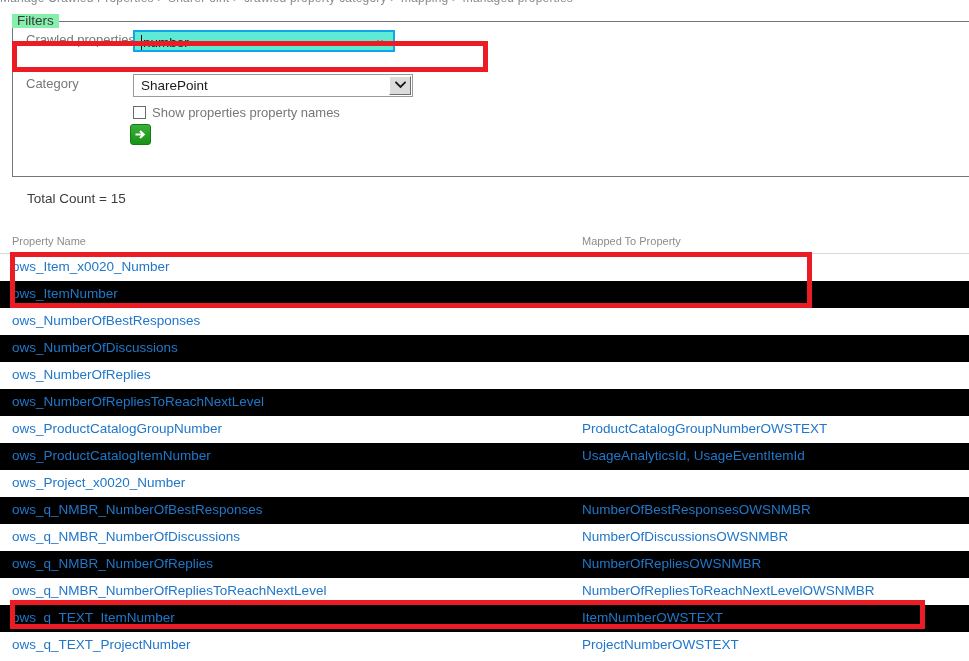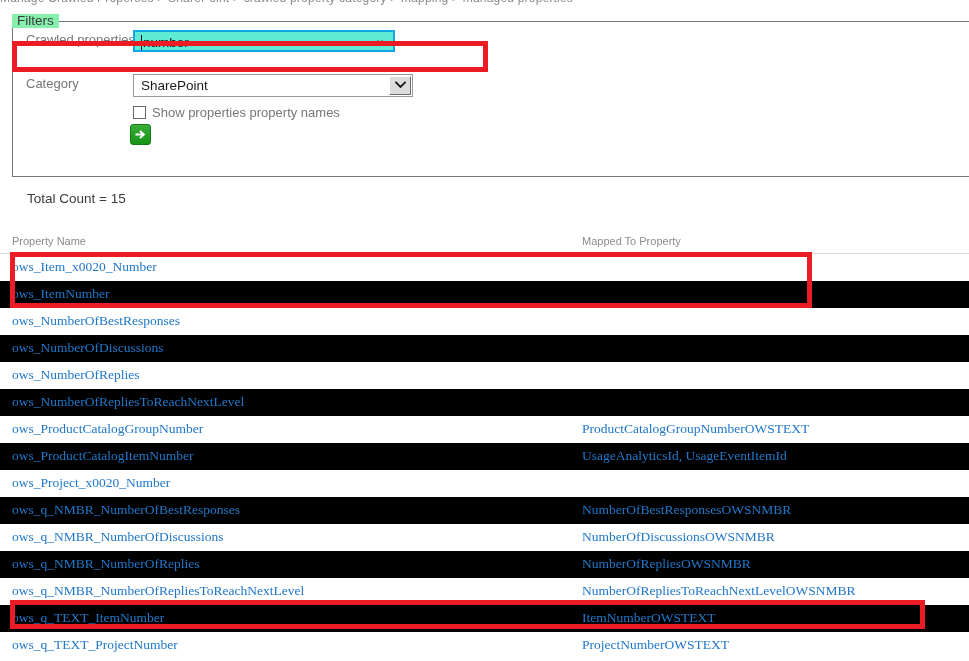--- a/index.html
+++ b/index.html
@@ -215,21 +215,20 @@
     color: #8c8c8c;
     white-space: nowrap;
   }
   .th-name { left: 12px; }
   .th-mapped { left: 582px; }
 
   .table-row {
     position: relative;
     height: 27px;
     width: 969px;
-    font-family: Liberation Serif, serif;
   }
   .table-row.odd { background: #000000; }
   .cell {
     position: absolute;
     top: 5px;
     font-size: 13.5px;
     color: #2077c9;
     white-space: nowrap;
     cursor: pointer;
   }

